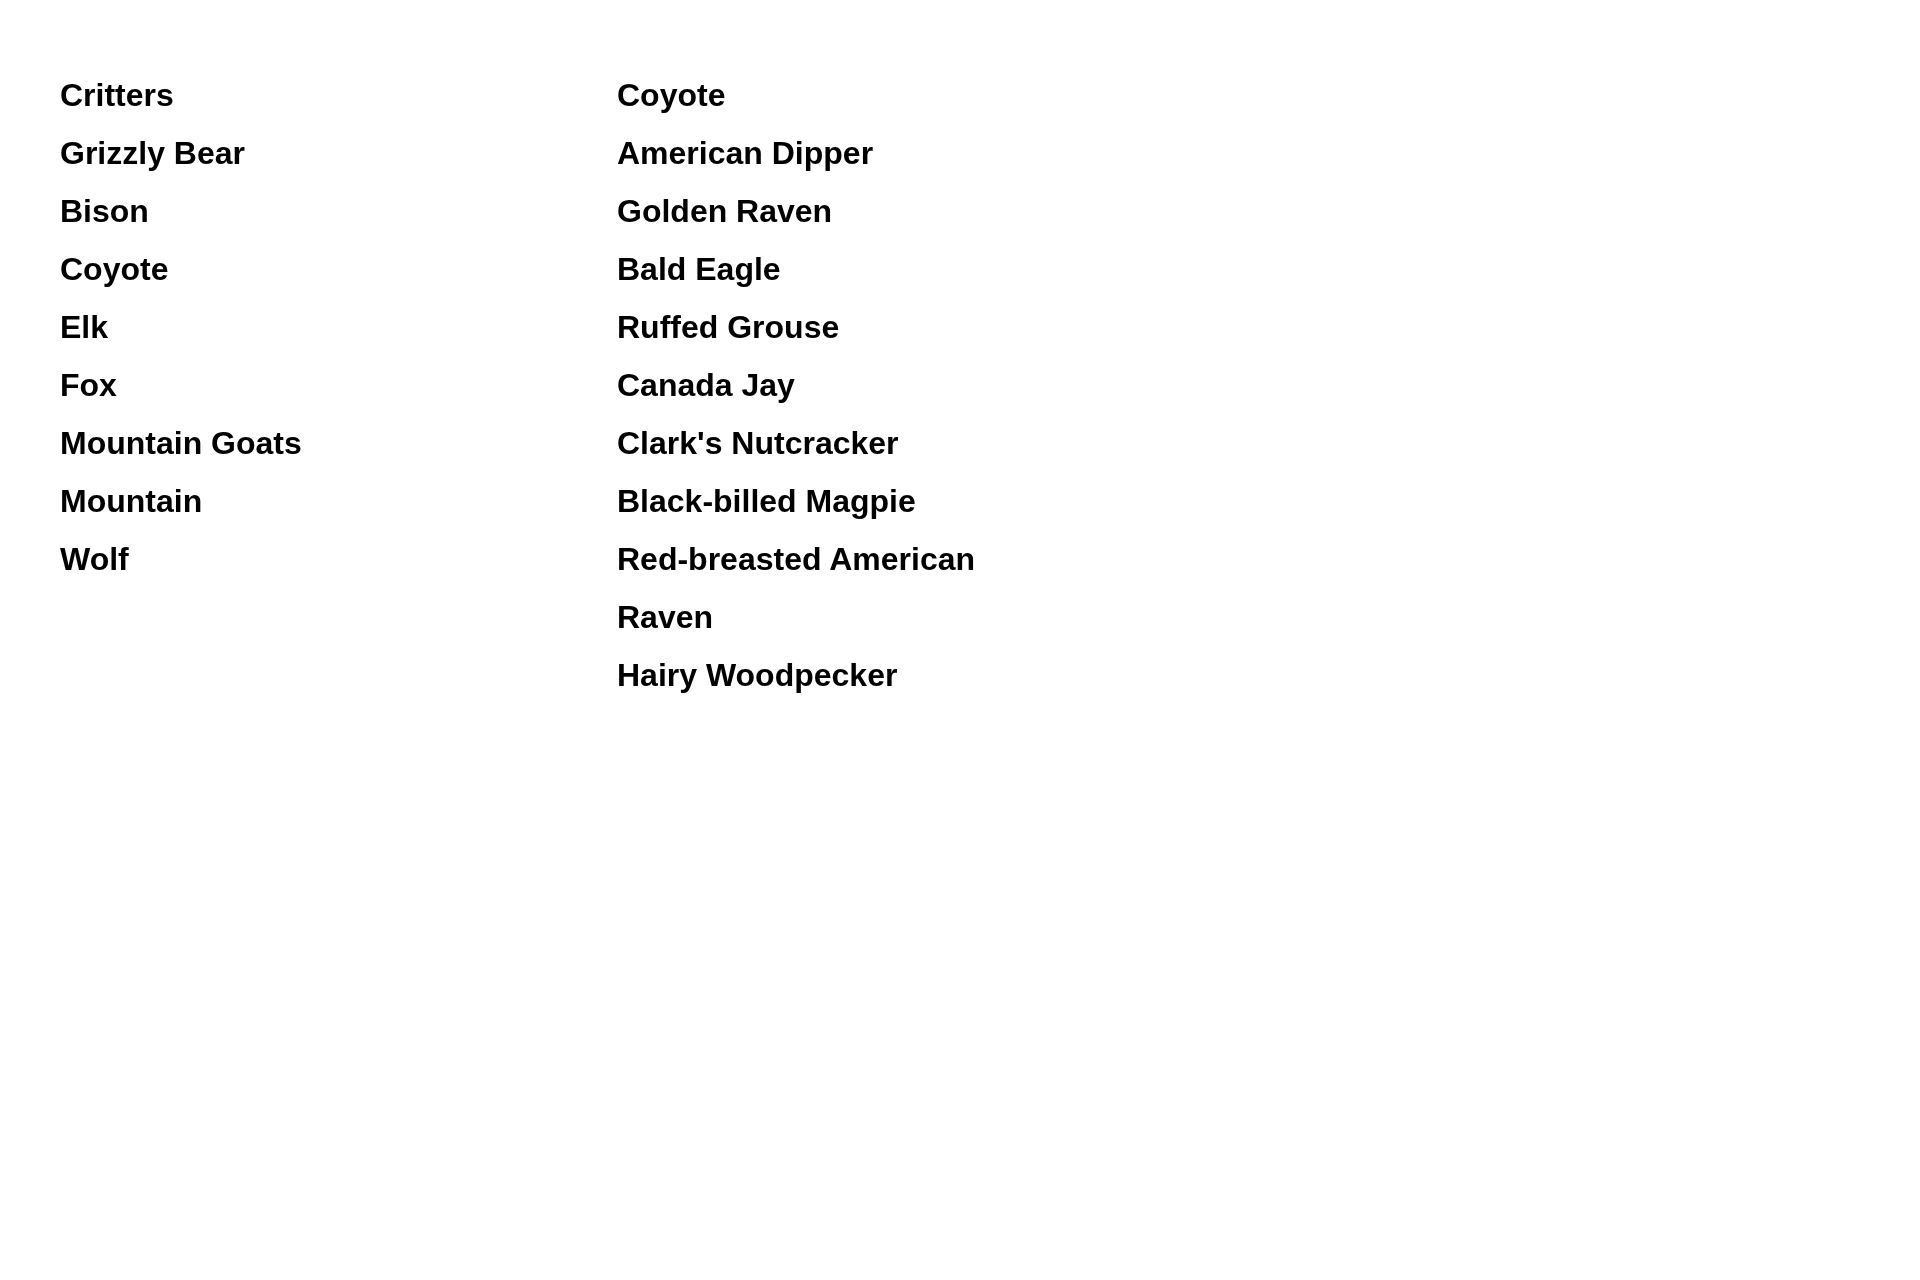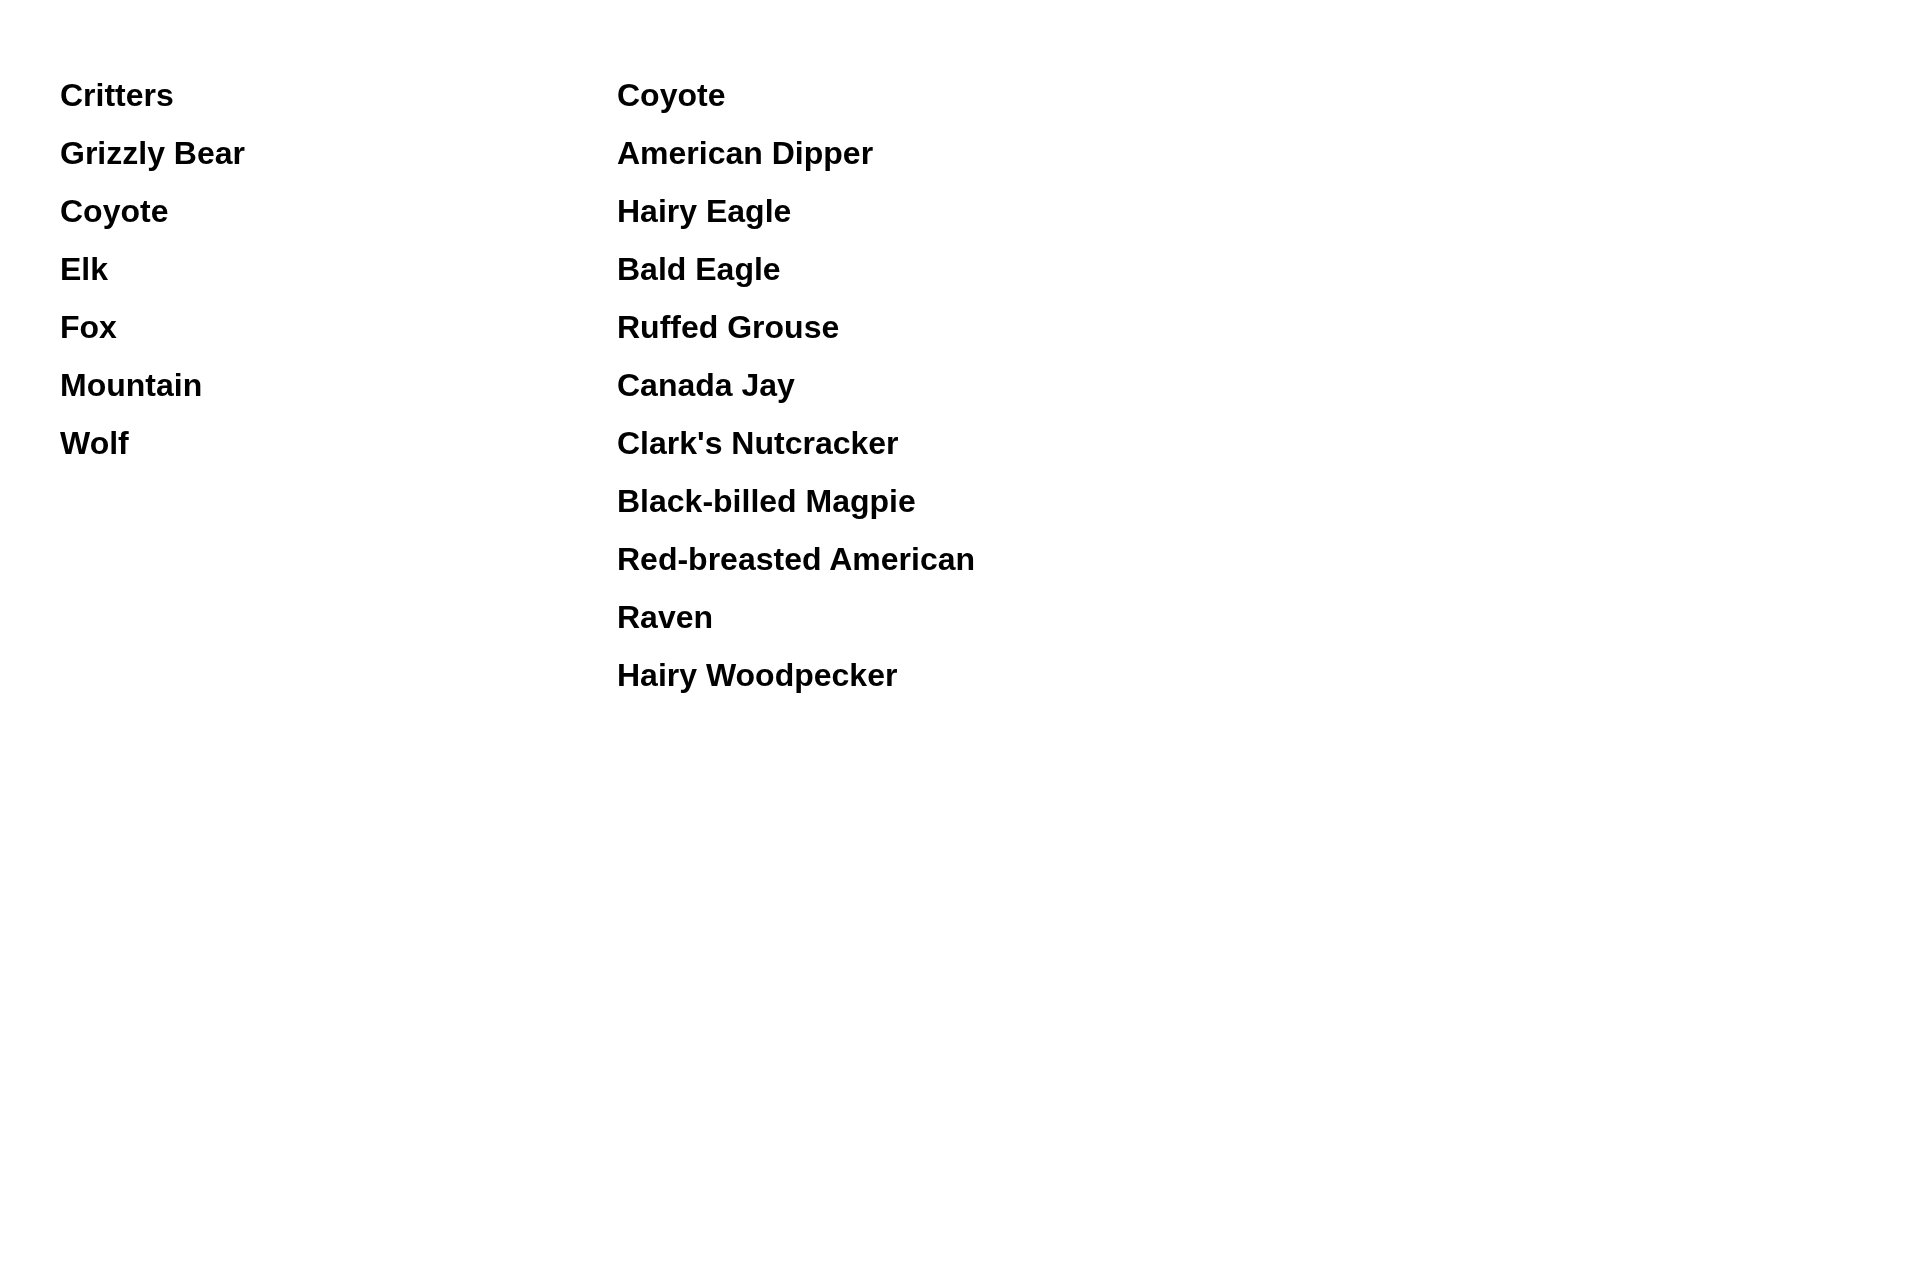--- a/index.html
+++ b/index.html
@@ -39,31 +39,33 @@
   }
 </style>
 </head>
 <body style="background: rgb(255, 255, 255); color: rgb(0, 0, 0);">
 
 <div class="lists-container">
 
   <div class="list-column">
     <p class="text-line">Critters</p>
     <p class="text-line">Grizzly Bear</p>
+    <p class="text-line">Bison</p>
     <p class="text-line">Coyote</p>
     <p class="text-line">Elk</p>
     <p class="text-line">Fox</p>
+    <p class="text-line">Mountain Goats</p>
     <p class="text-line">Mountain</p>
     <p class="text-line">Wolf</p>
   </div>
 
   <div class="list-column second">
     <p class="text-line">Coyote</p>
     <p class="text-line">American Dipper</p>
-    <p class="text-line">Hairy Eagle</p>
+    <p class="text-line">Golden Raven</p>
     <p class="text-line">Bald Eagle</p>
     <p class="text-line">Ruffed Grouse</p>
     <p class="text-line">Canada Jay</p>
     <p class="text-line">Clark's Nutcracker</p>
     <p class="text-line">Black-billed Magpie</p>
     <p class="text-line">Red-breasted American</p>
     <p class="text-line">Raven</p>
     <p class="text-line">Hairy Woodpecker</p>
   </div>
 

